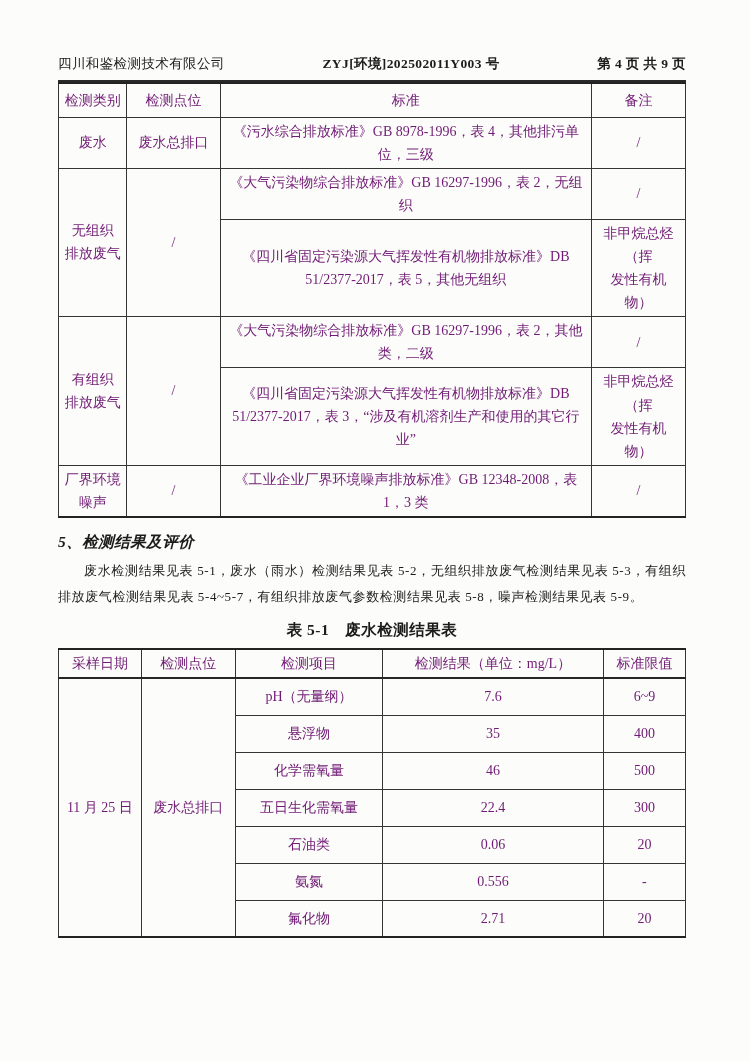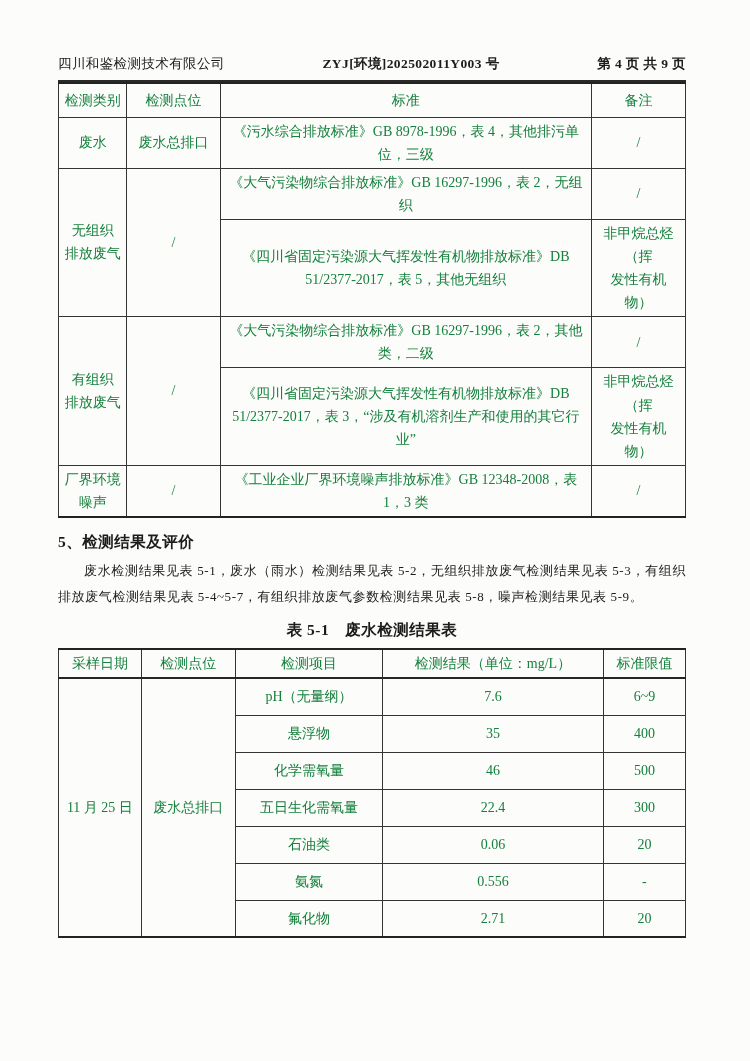--- a/index.html
+++ b/index.html
@@ -22,31 +22,31 @@
     letter-spacing: 0.4px;
     white-space: nowrap;
   }
   .hdr-center, .hdr-right { font-weight: bold; }
   
   .caption {
     text-align: center; font-weight: bold; font-size: 15.5px;
     margin: 16px 0 7px 0; letter-spacing: 0.5px;
   }
   .caption.c51 { margin: 10px 0 7px 0; }
-  .sec-heading { font-size: 15.5px; font-weight: bold; margin: 14px 0 0 0; letter-spacing: 0.5px; }
+  .sec-heading { font-size: 15.5px; font-weight: bold; margin: 14px 0 0 0; letter-spacing: 0.5px; font-style: italic; }
   .sec-para {
     margin: 5px 0 0 0;
     font-size: 13px; line-height: 26px;
     text-indent: 2em; text-align: justify;
     letter-spacing: 0.6px;
   }
   
   .doc-table {
     width: 100%; border-collapse: collapse; table-layout: fixed;
-    font-size: 14px; color: #15803d;
+    font-size: 14px; color: #701a75;
   }
   .doc-table th, .doc-table td {
     border: 1px solid #343434;
     font-weight: normal;
     text-align: center; vertical-align: middle;
     padding: 2px 5px;
     line-height: 1.65;
     overflow: hidden;
     box-sizing: border-box;
   }

